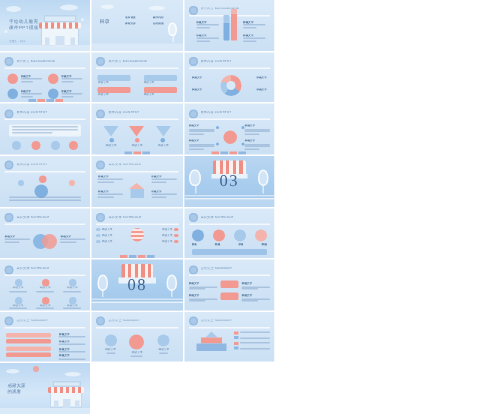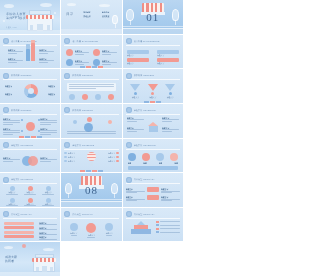--- a/index.html
+++ b/index.html
@@ -130,36 +130,20 @@
       <div class="tl b">课程安排</div>
       <div class="tl b">总结展望</div>
     </div>
     <div class="tree" style="right:4px;bottom:16%;width:9%;height:40%;">
       <div class="crown"></div>
         <div class="trunk"></div>
     </div>
     <div class="ground"></div>
   </div>
 
-  <div class="slide bg-div">
-    <div class="div-bld"></div>
-      <div class="div-bld-base"></div>
-    <div class="tree" style="left:6%;">
-        <div class="crown"></div>
-        <div class="trunk"></div>
-      </div>
-    <div class="tree" style="right:6%;">
-        <div class="crown"></div>
-        <div class="trunk"></div>
-      </div>
-    <div class="fence2"></div>
-      <div class="fence"></div>
-      <div class="ground"></div>
-    <div class="div-num">01</div>
-  </div>
 
   <div class="slide bg-plain">
     <div class="hdr">
         <div class="logo"></div>
       <div class="hdr-txt">项目背景 BACKGROUND</div>
       </div>
     <div class="hdr-rule"></div>
     <div style="position:absolute;left:26px;bottom:7px;width:9px;height:20px;">
       <div class="bar blue" style="left:0;width:4px;height:12px;"></div>
       <div class="bar red" style="left:5px;width:4px;height:18px;"></div>
@@ -444,20 +428,36 @@
       </div>
     <div style="position:absolute;right:4px;top:23px;width:17px;">
       <div class="tl b">标题文字</div>
       <div class="body-lines">
           <div class="ln"></div>
           <div class="ln sh"></div>
         </div>
       </div>
   </div>
 
+  <div class="slide bg-div">
+    <div class="div-bld"></div>
+      <div class="div-bld-base"></div>
+    <div class="tree" style="left:6%;">
+        <div class="crown"></div>
+        <div class="trunk"></div>
+      </div>
+    <div class="tree" style="right:6%;">
+        <div class="crown"></div>
+        <div class="trunk"></div>
+      </div>
+    <div class="fence2"></div>
+      <div class="fence"></div>
+      <div class="ground"></div>
+    <div class="div-num">03</div>
+  </div>
 
   <div class="slide bg-plain">
     <div class="hdr">
         <div class="logo"></div>
       <div class="hdr-txt">课程安排 SCHEDULE</div>
       </div>
     <div class="hdr-rule"></div>
     <div class="circ blue" style="position:absolute;left:22px;top:17px;width:10px;height:10px;opacity:.85;"></div>
     <div class="circ red" style="position:absolute;left:28px;top:17px;width:10px;height:10px;opacity:.85;"></div>
     <div style="position:absolute;left:3px;top:18px;width:17px;">

